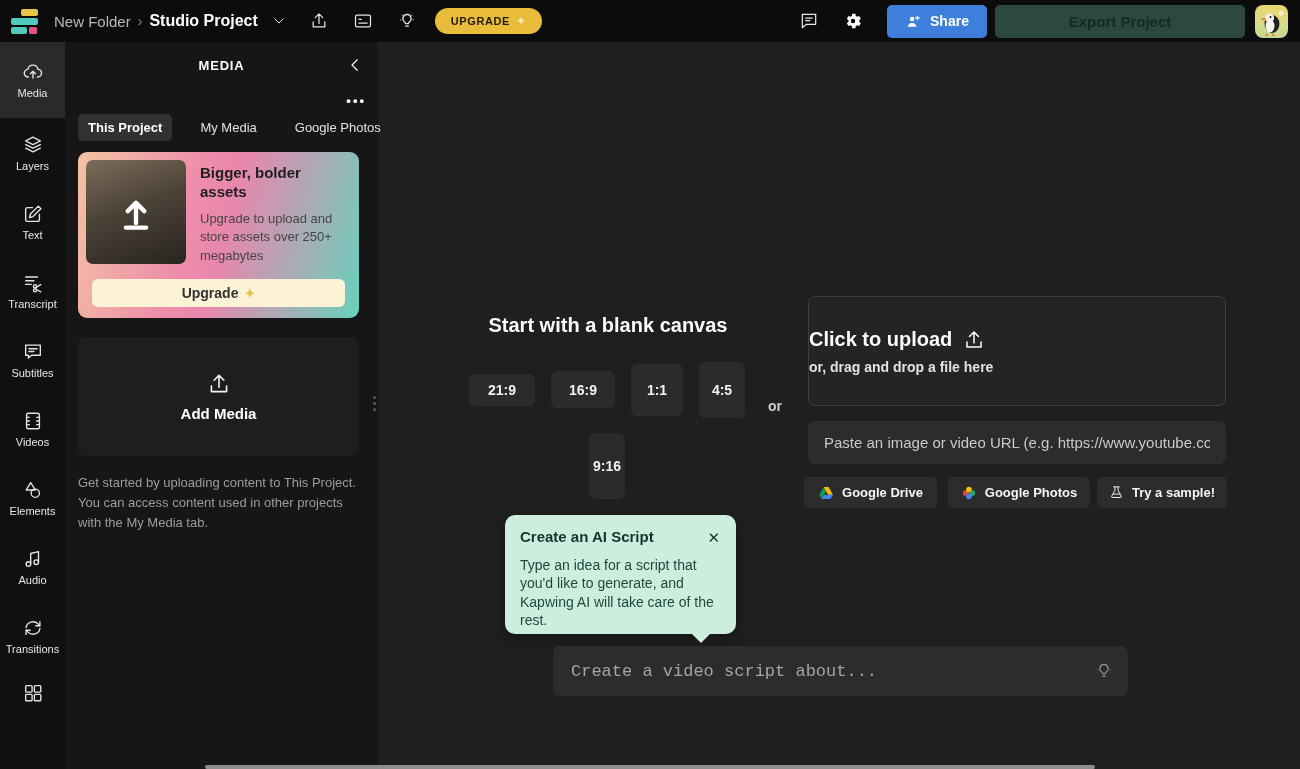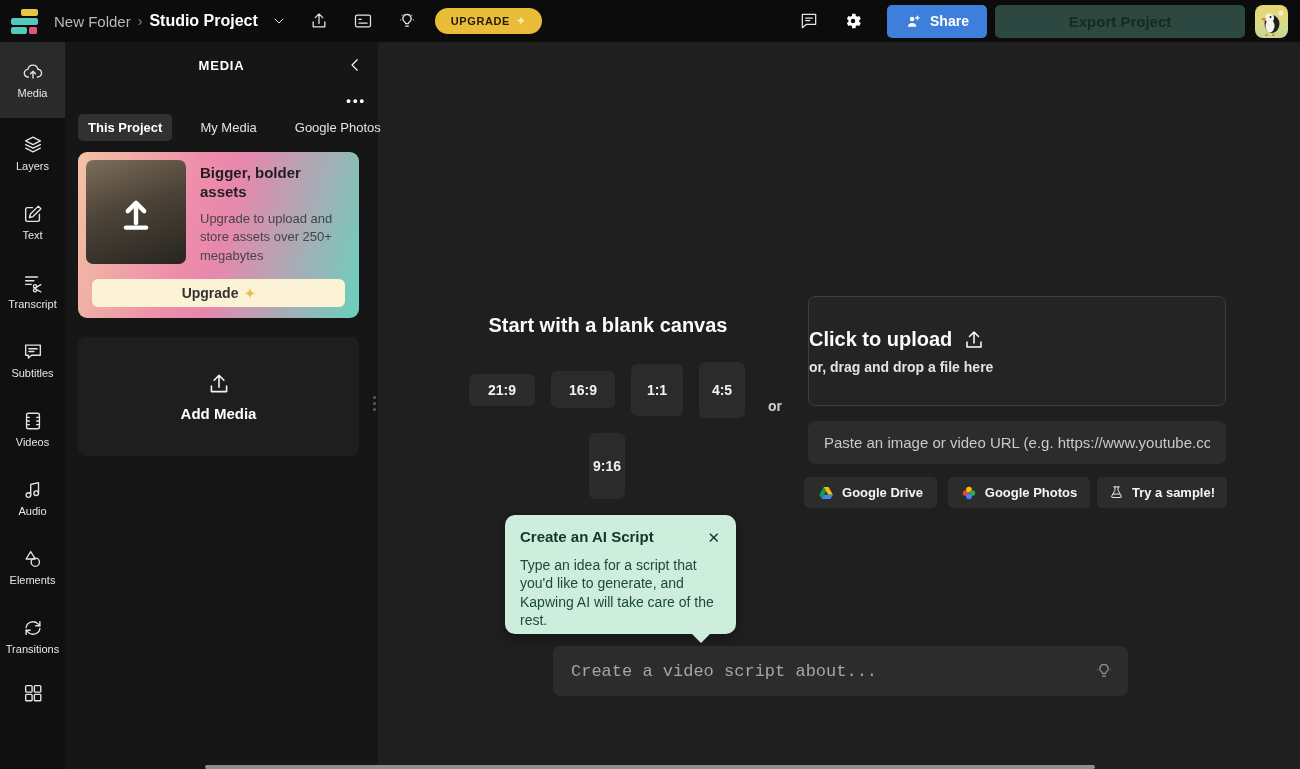--- a/index.html
+++ b/index.html
@@ -216,32 +216,32 @@
     </div>
     <div class="nav-item">
       <svg class="ic" viewBox="0 0 24 24">
           <rect x="5" y="3.5" width="14" height="17" rx="2"></rect>
           <path d="M5 8h3M5 12h3M5 16h3M16 8h3M16 12h3M16 16h3"></path>
         </svg>
       <span class="nlabel">Videos</span>
     </div>
     <div class="nav-item">
       <svg class="ic" viewBox="0 0 24 24">
+          <path d="M9.5 4l5 8h-10z"></path>
+          <circle cx="14.5" cy="15.5" r="4.5"></circle>
+        </svg>
+      <span class="nlabel">Elements</span>
+    </div>
+    <div class="nav-item">
+      <svg class="ic" viewBox="0 0 24 24">
           <path d="M9.5 17.5V6l8.5-2v11.5"></path>
           <circle cx="7" cy="17.5" r="2.5"></circle>
           <circle cx="15.5" cy="15.5" r="2.5"></circle>
         </svg>
       <span class="nlabel">Audio</span>
-    </div>
-    <div class="nav-item">
-      <svg class="ic" viewBox="0 0 24 24">
-          <path d="M9.5 4l5 8h-10z"></path>
-          <circle cx="14.5" cy="15.5" r="4.5"></circle>
-        </svg>
-      <span class="nlabel">Elements</span>
     </div>
     <div class="nav-item">
       <svg class="ic" viewBox="0 0 24 24">
           <path d="M4.5 11.5a7.5 7 0 0 1 13-4l2 2"></path>
           <path d="M19.5 5v4.5H15"></path>
           <path d="M19.5 12.5a7.5 7 0 0 1-13 4l-2-2"></path>
           <path d="M4.5 19v-4.5H9"></path>
         </svg>
       <span class="nlabel">Transitions</span>
     </div>
@@ -289,20 +289,21 @@
     </div>
 
     <div class="add-media">
       <svg class="ic" width="26" height="26" viewBox="0 0 24 24" stroke-width="1.7">
           <path d="M12 15V4.5M7.5 8.5 12 4l4.5 4.5"></path>
           <path d="M5 14v5h14v-5"></path>
         </svg>
       <span class="am-label">Add Media</span>
     </div>
 
+    <p class="panel-desc">Get started by uploading content to This Project. You can access content used in other projects with the My Media tab.</p>
 
     <div class="panel-handle">
         <i></i>
         <i></i>
         <i></i>
       </div>
   </section>
 
   <main class="canvas">
     <h2 class="blank-heading">Start with a blank canvas</h2>

